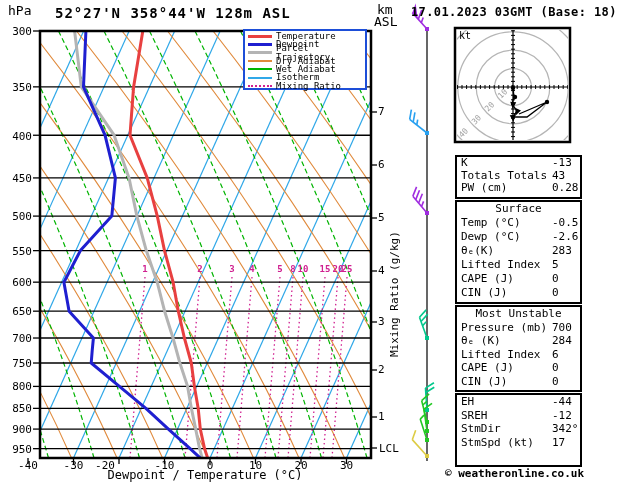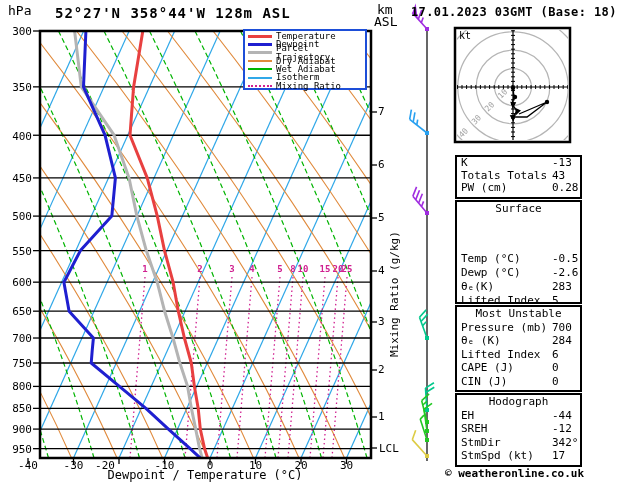--- a/index.html
+++ b/index.html
@@ -355,36 +355,35 @@
     </div>
 
   <div id="tables">
       <div class="tbox" style="left: 455px; top: 155px; width: 127px; height: 44px;">
         <div class="t-row" style="line-height: 12.6667px;"><span>K</span><span class="t-val">-13</span></div>
         <div class="t-row" style="line-height: 12.6667px;"><span>Totals Totals</span><span class="t-val">43</span></div>
         <div class="t-row" style="line-height: 12.6667px;"><span>PW (cm)</span><span class="t-val">0.28</span></div>
       </div>
       <div class="tbox" style="left: 455px; top: 200px; width: 127px; height: 104px;">
         <div class="t-head" style="line-height: 14px;">Surface</div>
-        <div class="t-row" style="line-height: 14px; margin-top: 36px;"><span>Temp (°C)</span><span class="t-val">-0.5</span></div>
+        <div class="t-row" style="line-height: 14px;"><span>Temp (°C)</span><span class="t-val">-0.5</span></div>
         <div class="t-row" style="line-height: 14px;"><span>Dewp (°C)</span><span class="t-val">-2.6</span></div>
         <div class="t-row" style="line-height: 14px;"><span>θₑ(K)</span><span class="t-val">283</span></div>
         <div class="t-row" style="line-height: 14px;"><span>Lifted Index</span><span class="t-val">5</span></div>
         <div class="t-row" style="line-height: 14px;"><span>CAPE (J)</span><span class="t-val">0</span></div>
         <div class="t-row" style="line-height: 14px;"><span>CIN (J)</span><span class="t-val">0</span></div>
       </div>
       <div class="tbox" style="left: 455px; top: 305px; width: 127px; height: 87px;">
         <div class="t-head" style="line-height: 13.5px;">Most Unstable</div>
         <div class="t-row" style="line-height: 13.5px;"><span>Pressure (mb)</span><span class="t-val">700</span></div>
         <div class="t-row" style="line-height: 13.5px;"><span>θₑ (K)</span><span class="t-val">284</span></div>
         <div class="t-row" style="line-height: 13.5px;"><span>Lifted Index</span><span class="t-val">6</span></div>
         <div class="t-row" style="line-height: 13.5px;"><span>CAPE (J)</span><span class="t-val">0</span></div>
         <div class="t-row" style="line-height: 13.5px;"><span>CIN (J)</span><span class="t-val">0</span></div>
       </div>
       <div class="tbox" style="left: 455px; top: 393px; width: 127px; height: 74px;">
-        <div class="t-head" style="line-height: 13.6px;">Hodograph</div>
         <div class="t-row" style="line-height: 13.6px;"><span>EH</span><span class="t-val">-44</span></div>
         <div class="t-row" style="line-height: 13.6px;"><span>SREH</span><span class="t-val">-12</span></div>
         <div class="t-row" style="line-height: 13.6px;"><span>StmDir</span><span class="t-val">342°</span></div>
         <div class="t-row" style="line-height: 13.6px;"><span>StmSpd (kt)</span><span class="t-val">17</span></div>
       </div>
     </div>
 </div>
 
 </body></html>

